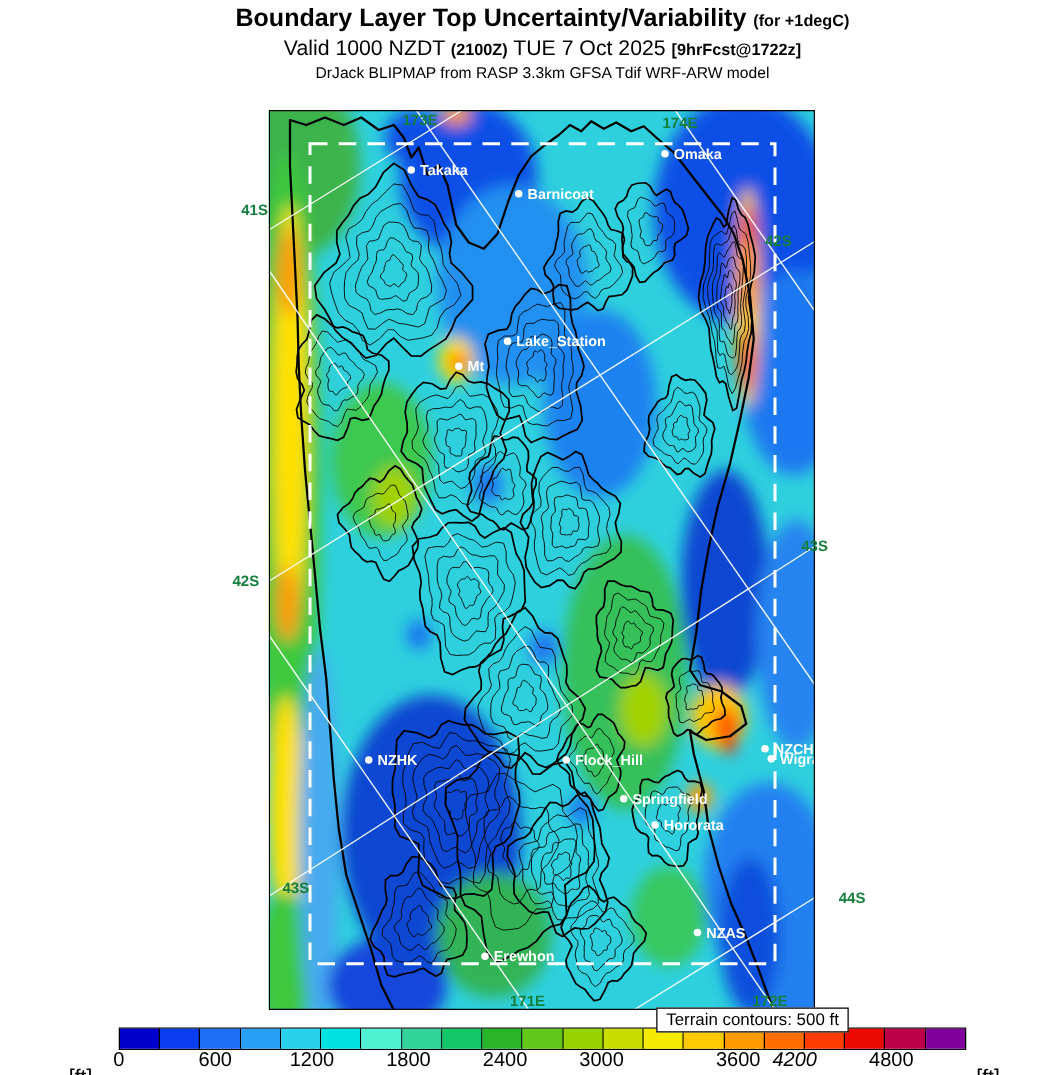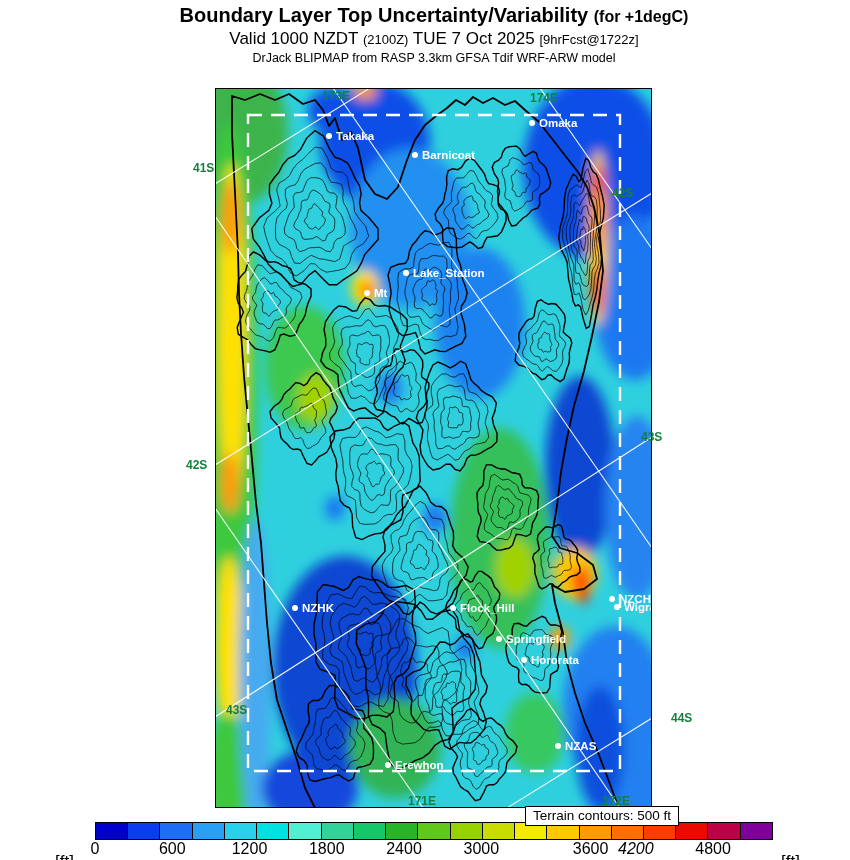--- a/index.html
+++ b/index.html
@@ -1,21 +1,21 @@
 <!DOCTYPE html>
 <html><head>
 <meta charset="utf-8">
 <style>
   html,body{margin:0;padding:0;background:#fff;}
   body{width:850px;height:860px;position:relative;font-family:"Liberation Sans",sans-serif;overflow:hidden;}
   .header{position:absolute;left:0;top:4px;width:868px;text-align:center;color:#000;}
   .title-line{font-size:20px;font-weight:bold;letter-spacing:0px;}
-  .title-note{font-size:16px;font-weight:bold;margin-top:48px;}
+  .title-note{font-size:13px;font-weight:bold;margin-top:48px;}
   .valid-line{font-size:17px;margin-top:2px;}
-  .valid-small{font-size:13px;}
+  .valid-small{font-size:13px;font-weight:bold;}
   .model-line{font-size:12.5px;margin-top:2px;}
   .map-frame{position:absolute;left:215px;top:88px;width:437px;height:720px;}
   .map-frame svg{position:absolute;left:0;top:0;}
   .stlbl{font:bold 11.5px "Liberation Sans",sans-serif;fill:#ffffff;}
   .grid-label{position:absolute;font:bold 12px "Liberation Sans",sans-serif;color:#15803d;z-index:4;white-space:nowrap;}
   .note-box{position:absolute;left:489px;top:806px;z-index:6;background:#fff;border:1px solid #000;font-size:13.5px;padding:1px 7px 2px 7px;color:#000;white-space:nowrap;margin-left:36px;}
   .cb-bar{position:absolute;left:95px;top:822px;width:676px;height:16px;border:1px solid #000;display:flex;z-index:2;}
   .cb-seg{flex:1 1 auto;border-right:1px solid #000;}
   .cb-seg:last-child{border-right:none;}
   .cb-ticks{position:absolute;left:95px;top:840px;width:676px;height:18px;}

